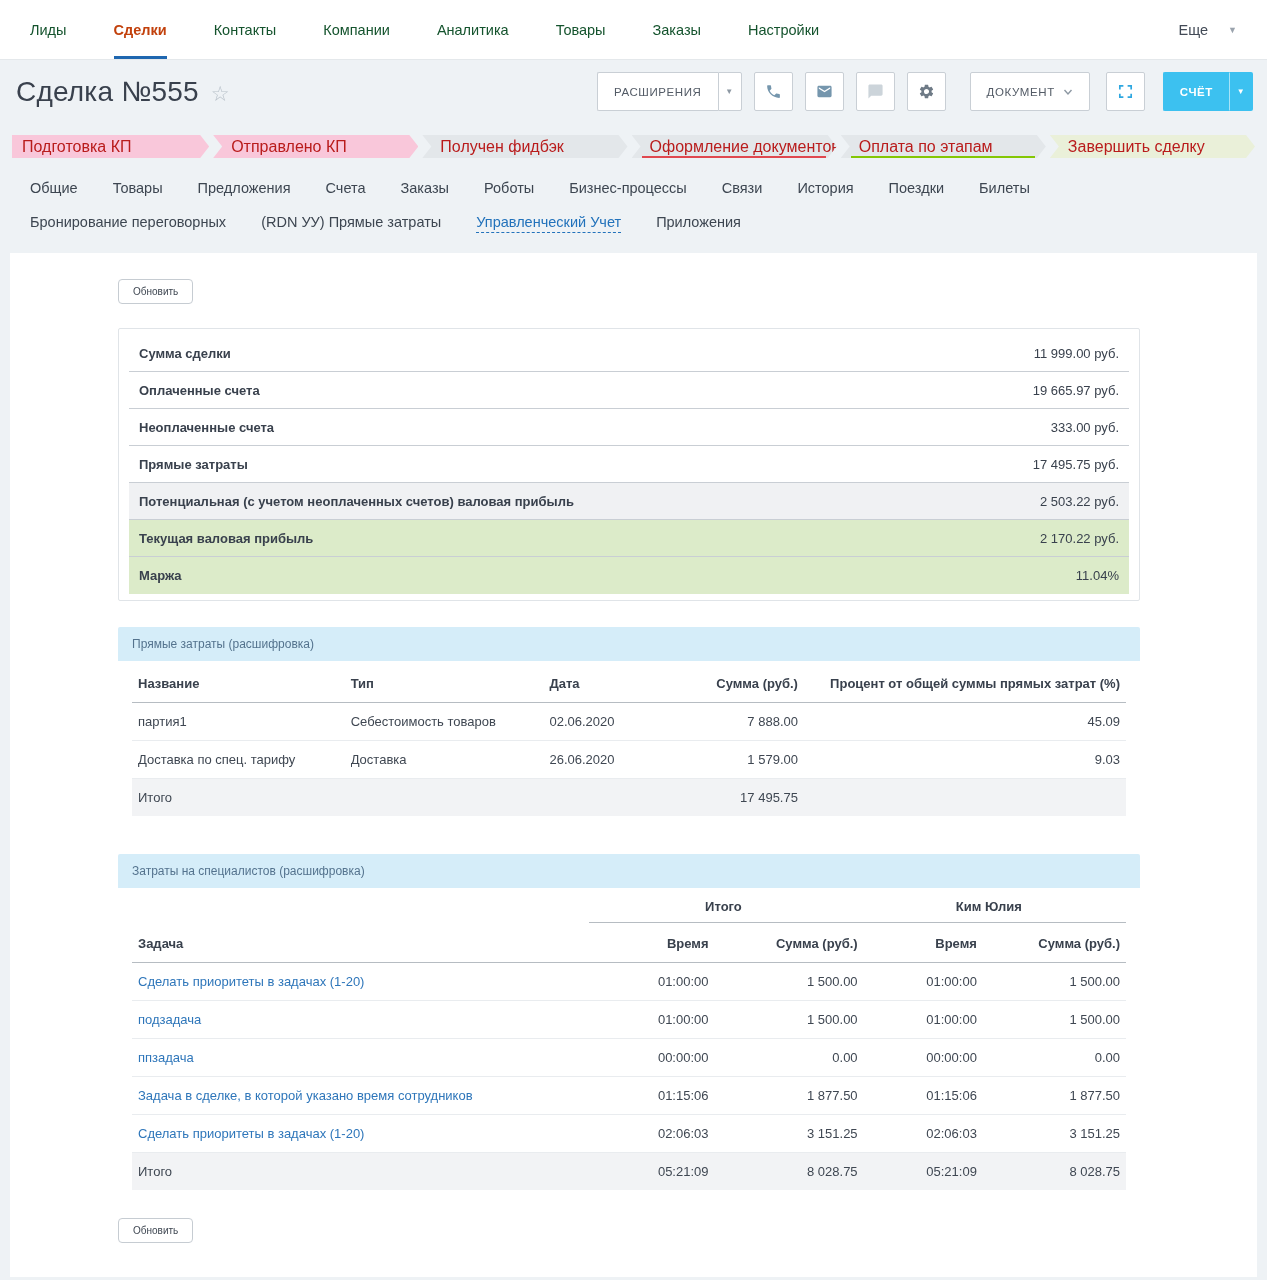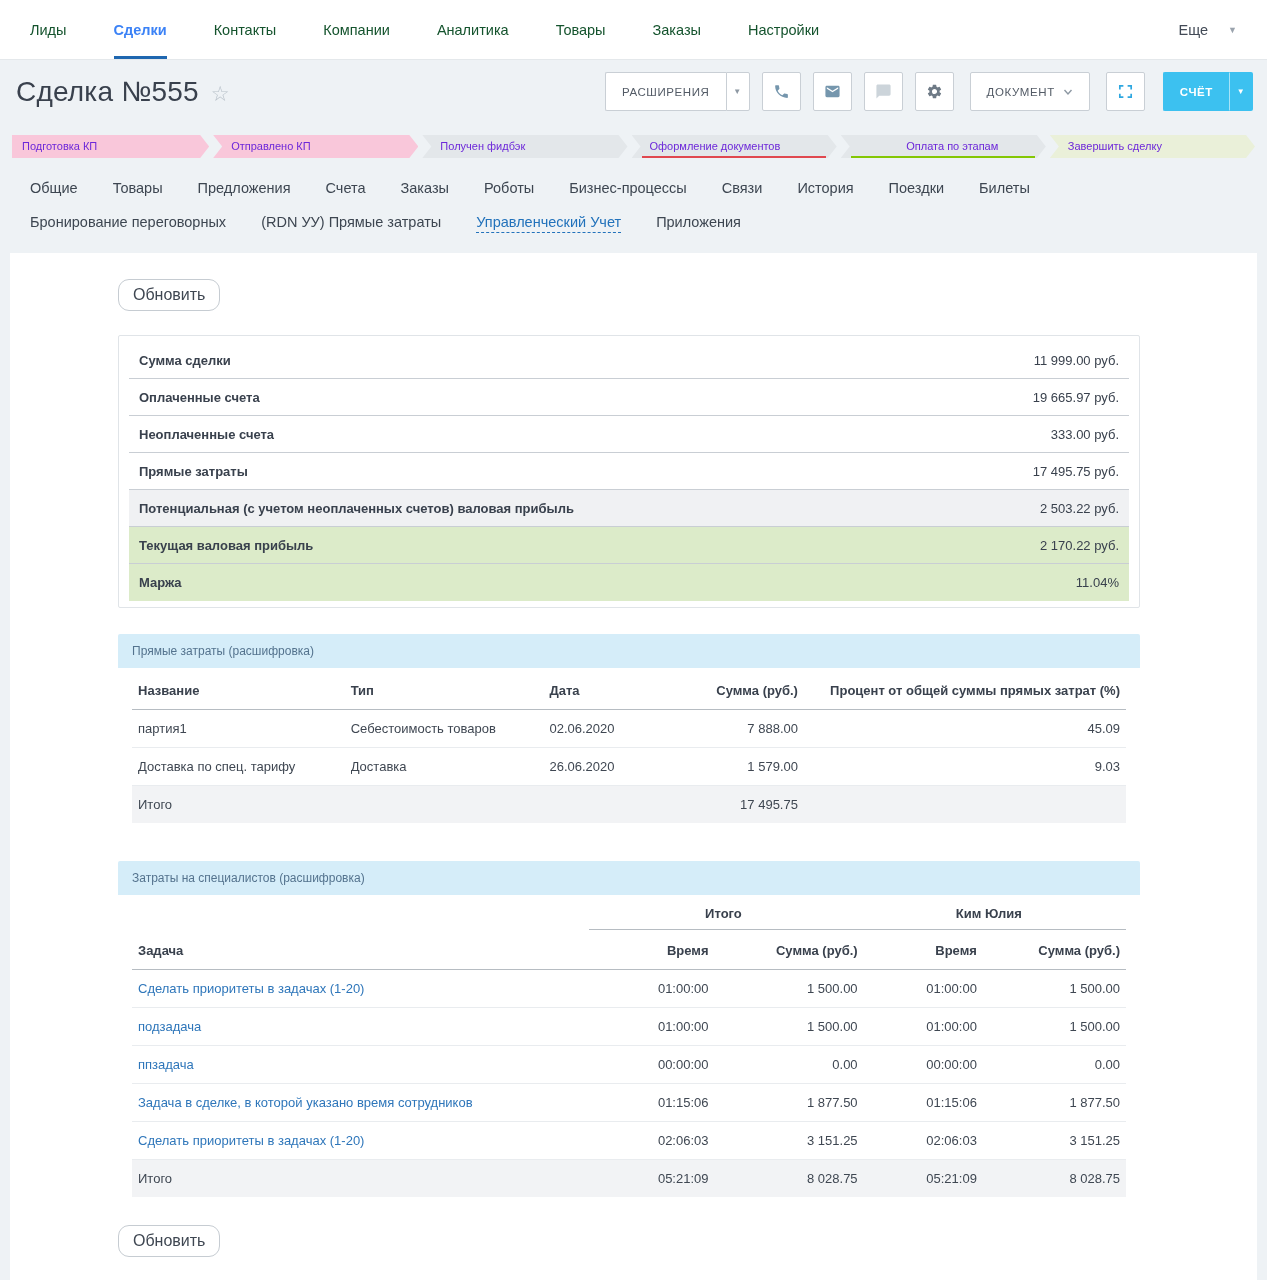--- a/index.html
+++ b/index.html
@@ -3,54 +3,54 @@
 <meta charset="utf-8">
 <style>
   *{margin:0;padding:0;box-sizing:border-box;}
   html,body{width:1267px;height:1280px;}
   body{font-family:"Liberation Sans","DejaVu Sans",sans-serif;background:#eef2f5;color:#3f4752;overflow:hidden;}
 
   
   .topnav{height:60px;background:#fff;border-bottom:1px solid #e4e8eb;display:flex;align-items:stretch;padding:0 30px;}
   .nav-items{display:flex;gap:47px;align-items:stretch;flex:1;}
   .nav-item{display:flex;align-items:center;font-size:14.5px;color:#14532d;cursor:pointer;border-bottom:3px solid transparent;padding-top:3px;white-space:nowrap;}
-  .nav-item.active{color:#3b82f6;border-bottom-color:#1f67b0;font-weight:600;}
+  .nav-item.active{color:#c2410c;border-bottom-color:#1f67b0;font-weight:600;}
   .nav-more{display:flex;align-items:center;font-size:14.5px;color:#424a56;gap:20px;cursor:pointer;}
   .nav-more .caret{font-size:9px;color:#9aa3ad;}
 
   
   .title-row{display:flex;align-items:center;padding:12px 14px 12px 16px;}
   .page-title{font-size:28px;font-weight:400;color:#39414d;letter-spacing:.2px;}
   .star{font-size:21px;color:#b9c2ca;margin-left:12px;margin-top:5px;cursor:pointer;}
   .toolbar{margin-left:auto;display:flex;align-items:center;gap:12px;}
   .btn{height:39px;background:#fff;border:1px solid #c9cfd5;border-radius:2px;font-size:11.5px;letter-spacing:.6px;color:#535b66;padding:0 16px;cursor:pointer;font-family:inherit;display:inline-flex;align-items:center;gap:8px;}
   .split{display:inline-flex;}
   .split .main{border-radius:2px 0 0 2px;border-right:none;}
   .split .arrow{width:24px;padding:0;justify-content:center;border-radius:0 2px 2px 0;font-size:8px;color:#8d98a3;}
   .icon-btn{width:39px;height:39px;background:#fff;border:1px solid #c9cfd5;border-radius:2px;display:inline-flex;align-items:center;justify-content:center;cursor:pointer;}
   .icon-btn svg{width:17px;height:17px;}
   .split.blue .main,.split.blue .arrow{background:#3cc1f0;border-color:#3cc1f0;color:#fff;font-weight:bold;}
   .split.blue .arrow{border-left:1px solid rgba(255,255,255,.55);color:#fff;}
 
   
   .stages{display:flex;gap:4px;margin:12px 12px 0;}
-  .stage{flex:1;height:23px;position:relative;font-size:11px;line-height:23px;color:#6d28d9;padding-left:18px;white-space:nowrap;overflow:hidden;cursor:pointer;
+  .stage{flex:1;height:23px;position:relative;font-size:16px;line-height:23px;color:#b91c1c;padding-left:18px;white-space:nowrap;overflow:hidden;cursor:pointer;
     clip-path:polygon(0 0,calc(100% - 9px) 0,100% 50%,calc(100% - 9px) 100%,0 100%,9px 50%);}
   .stage.first{clip-path:polygon(0 0,calc(100% - 9px) 0,100% 50%,calc(100% - 9px) 100%,0 100%);padding-left:10px;}
   .stage-underline{position:absolute;left:10px;right:11px;bottom:0;height:2px;display:block;}
 
   
   .tabs{display:flex;flex-wrap:wrap;column-gap:35px;row-gap:16px;margin:22px 12px 0;padding:0 18px;font-size:14.5px;}
   .tab{color:#3d4651;cursor:pointer;padding-bottom:2px;white-space:nowrap;}
   .tab.active{color:#2272bb;border-bottom:1px dashed #2272bb;}
 
   
   .panel{background:#fff;margin:20px 10px 0;padding:26px 0 24px;min-height:1024px;}
   .content{margin-left:108px;width:1022px;}
-  .refresh{background:#fff;border:1px solid #c6ccd2;border-radius:11px;color:#3f4752;font-size:16px;font-family:inherit;padding:6px 14px;cursor:pointer;}
+  .refresh{background:#fff;border:1px solid #c6ccd2;border-radius:4px;color:#3f4752;font-size:10px;font-family:inherit;padding:6px 14px;cursor:pointer;}
   .refresh.bottom{margin-top:16px;}
 
   
   .summary-card{margin-top:24px;border:1px solid #e0e4e8;border-radius:2px;padding:6px 10px;background:#fff;}
   .sum-row{display:flex;justify-content:space-between;align-items:center;height:37px;padding:0 10px;border-bottom:1px solid #c9ced4;font-size:13px;color:#39414d;gap:48px;}
   .sum-row:last-child{border-bottom:none;}
   .sum-row .lbl{font-weight:bold;}
   .sum-row.gray{background:#f0f1f3;}
   .sum-row.green{background:#dcebc9;}
 
@@ -110,21 +110,21 @@
     <button class="icon-btn">
       <svg viewBox="0 0 24 24">
           <path fill="#ccd4da" d="M20 2H4c-1.1 0-2 .9-2 2v18l4-4h14c1.1 0 2-.9 2-2V4c0-1.1-.9-2-2-2z"></path>
         </svg>
     </button>
     <button class="icon-btn">
       <svg viewBox="0 0 24 24">
           <path fill="#6e7a86" d="M19.14 12.94c.04-.3.06-.61.06-.94 0-.32-.02-.64-.07-.94l2.03-1.58a.49.49 0 0 0 .12-.61l-1.92-3.32a.49.49 0 0 0-.59-.22l-2.39.96c-.5-.38-1.03-.7-1.62-.94l-.36-2.54a.48.48 0 0 0-.48-.41h-3.84c-.24 0-.43.17-.47.41l-.36 2.54c-.59.24-1.13.57-1.62.94l-2.39-.96a.49.49 0 0 0-.59.22L2.74 8.87c-.12.21-.08.47.12.61l2.03 1.58c-.05.3-.09.63-.09.94s.02.64.07.94l-2.03 1.58a.49.49 0 0 0-.12.61l1.92 3.32c.12.22.37.29.59.22l2.39-.96c.5.38 1.03.7 1.62.94l.36 2.54c.05.24.24.41.48.41h3.84c.24 0 .44-.17.47-.41l.36-2.54c.59-.24 1.13-.56 1.62-.94l2.39.96c.22.08.47 0 .59-.22l1.92-3.32c.12-.22.07-.47-.12-.61l-2.01-1.58zM12 15.6A3.61 3.61 0 0 1 8.4 12c0-1.98 1.62-3.6 3.6-3.6s3.6 1.62 3.6 3.6-1.62 3.6-3.6 3.6z"></path>
         </svg>
     </button>
-    <button class="btn" style="margin-left:4px;">
+    <button class="btn" style="margin-left:12px;">
       <span>ДОКУМЕНТ</span>
       <svg width="10" height="10" viewBox="0 0 10 10">
           <path d="M1.5 3l3.5 4 3.5-4" fill="none" stroke="#8d98a3" stroke-width="1.4"></path>
         </svg>
     </button>
     <button class="icon-btn" style="margin-left:4px;">
       <svg viewBox="0 0 24 24" fill="none" stroke="#2ea7e0" stroke-width="2.4">
           <path d="M4 9V4h5M15 4h5v5M20 15v5h-5M9 20H4v-5"></path>
         </svg>
     </button>
@@ -133,21 +133,21 @@
       <button class="btn arrow">▼</button>
     </div>
   </div>
 </div>
 
 <div class="stages">
     <div class="stage first" style="background: rgb(249, 199, 218);"><span>Подготовка КП</span></div>
     <div class="stage" style="background: rgb(249, 199, 218);"><span>Отправлено КП</span></div>
     <div class="stage" style="background: rgb(227, 231, 234);"><span>Получен фидбэк</span></div>
     <div class="stage" style="background: rgb(227, 231, 234);"><span>Оформление документов</span><i class="stage-underline" style="background: rgb(224, 72, 79);"></i></div>
-    <div class="stage" style="background: rgb(227, 231, 234); text-align: center;"><span>Оплата по этапам</span><i class="stage-underline" style="background: rgb(132, 199, 5);"></i></div>
+    <div class="stage" style="background: rgb(227, 231, 234);"><span>Оплата по этапам</span><i class="stage-underline" style="background: rgb(132, 199, 5);"></i></div>
     <div class="stage" style="background: rgb(234, 240, 217);"><span>Завершить сделку</span></div>
   </div>
 
 <div class="tabs">
     <div class="tab">Общие</div>
     <div class="tab">Товары</div>
     <div class="tab">Предложения</div>
     <div class="tab">Счета</div>
     <div class="tab">Заказы</div>
     <div class="tab">Роботы</div>

